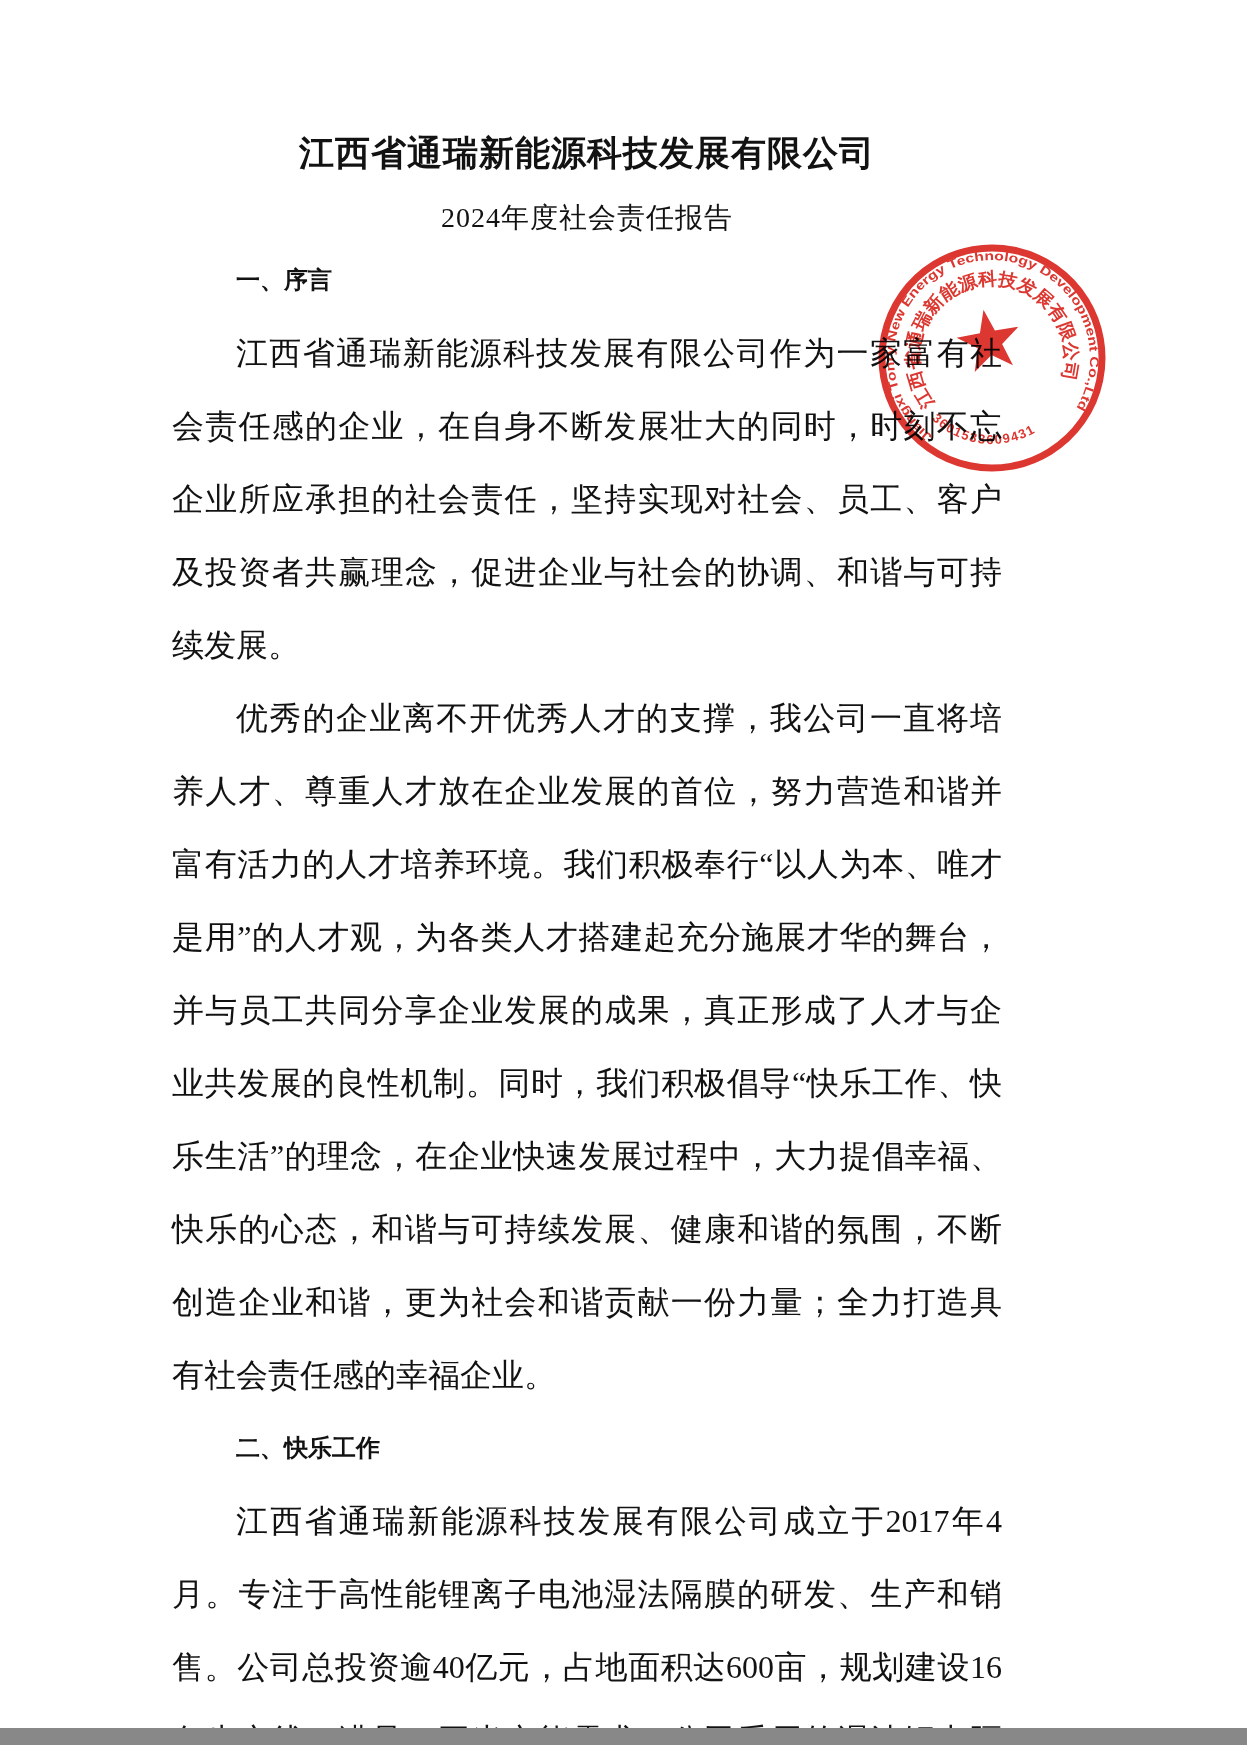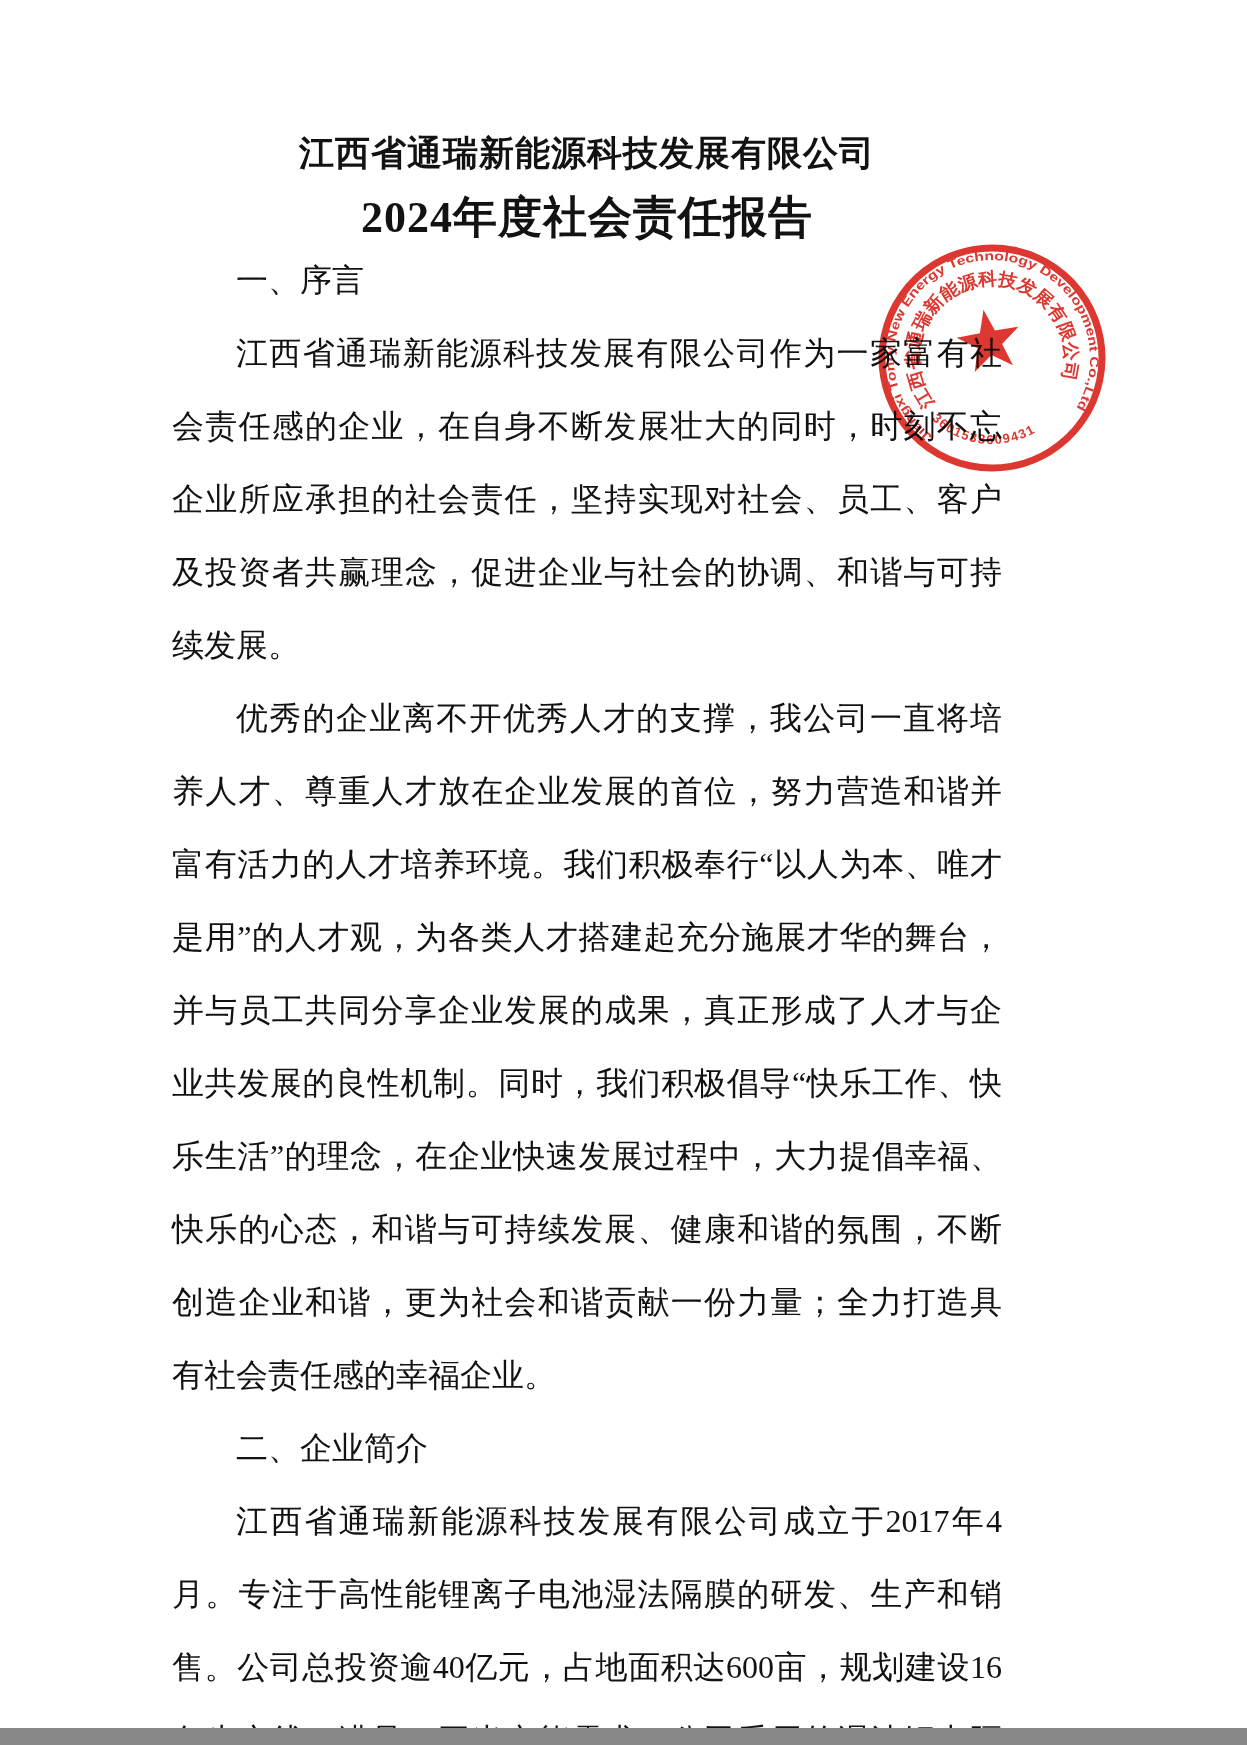--- a/index.html
+++ b/index.html
@@ -21,29 +21,29 @@
     margin:128px 0 0 0;
     text-align:center;
     font-size:35px;
     font-weight:bold;
     line-height:52px;
     letter-spacing:1px;
   }
   .doc-subtitle{
     margin:12px 0 0 0;
     text-align:center;
-    font-size:44px;
-    font-weight:bold;
+    font-size:28px;
+    font-weight:normal;
     line-height:52px;
     letter-spacing:1px;
   }
   .sec-heading{
     margin:0;
-    font-size:32px;
-    font-weight:normal;
+    font-size:24px;
+    font-weight:bold;
     line-height:73px;
     text-indent:64px;
   }
   .body-para{
     margin:0;
     font-size:32px;
     line-height:73px;
     text-align:justify;
     text-indent:64px;
   }
@@ -72,21 +72,21 @@
 
     <h2 class="doc-subtitle">2024年度社会责任报告</h2>
 
     <section>
       <h3 class="sec-heading">一、序言</h3>
       <p class="body-para">江西省通瑞新能源科技发展有限公司作为一家富有社会责任感的企业，在自身不断发展壮大的同时，时刻不忘企业所应承担的社会责任，坚持实现对社会、员工、客户及投资者共赢理念，促进企业与社会的协调、和谐与可持续发展。</p>
       <p class="body-para">优秀的企业离不开优秀人才的支撑，我公司一直将培养人才、尊重人才放在企业发展的首位，努力营造和谐并富有活力的人才培养环境。我们积极奉行“以人为本、唯才是用”的人才观，为各类人才搭建起充分施展才华的舞台，并与员工共同分享企业发展的成果，真正形成了人才与企业共发展的良性机制。同时，我们积极倡导“快乐工作、快乐生活”的理念，在企业快速发展过程中，大力提倡幸福、快乐的心态，和谐与可持续发展、健康和谐的氛围，不断创造企业和谐，更为社会和谐贡献一份力量；全力打造具有社会责任感的幸福企业。</p>
     </section>
 
     <section>
-      <h3 class="sec-heading">二、企业简介</h3>
+      <h3 class="sec-heading">二、快乐工作</h3>
       <p class="body-para">江西省通瑞新能源科技发展有限公司成立于2017年4月。专注于高性能锂离子电池湿法隔膜的研发、生产和销售。公司总投资逾40亿元，占地面积达600亩，规划建设16条生产线，满足20平米产能需求。公司采用的湿法锂电隔膜技术，是我国成功突破的35项“卡脖子”核心技术之一。其生产的湿法基膜和功能性涂布隔膜，能</p>
     </section>
 
   </div>
 
   <svg class="seal" viewBox="0 0 234 234">
     <defs>
       <path id="arcEn" d="M 47.7 186.3 A 98 98 0 1 1 186.3 186.3" fill="none"></path>
       <path id="arcZh" d="M 53.8 153.5 A 73 73 0 1 1 180.2 153.5" fill="none"></path>
       <path id="arcNum" d="M 42.5 160.0 A 86 86 0 0 0 191.5 160.0" fill="none"></path>

